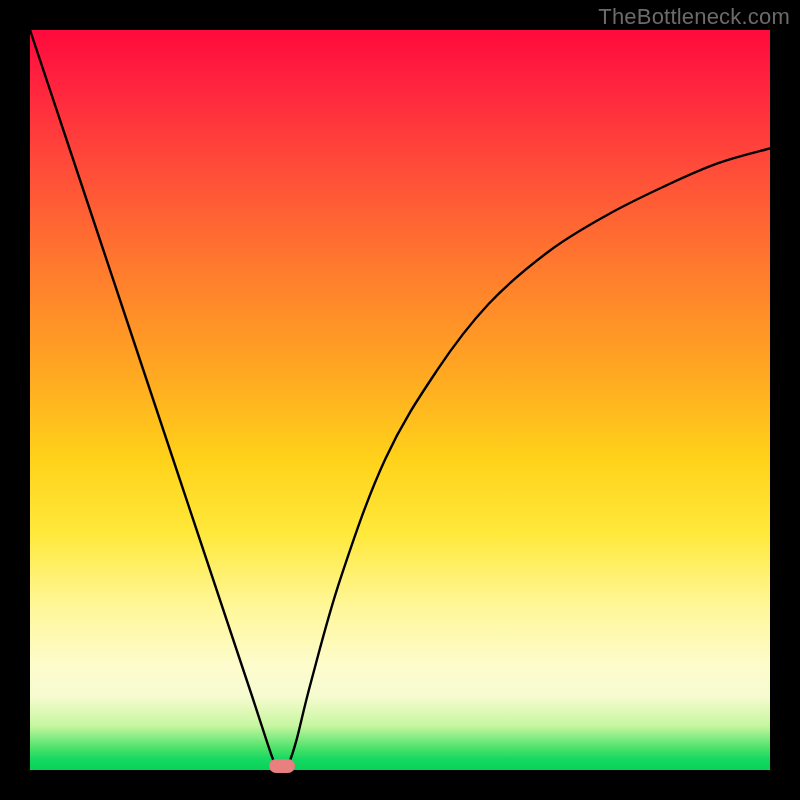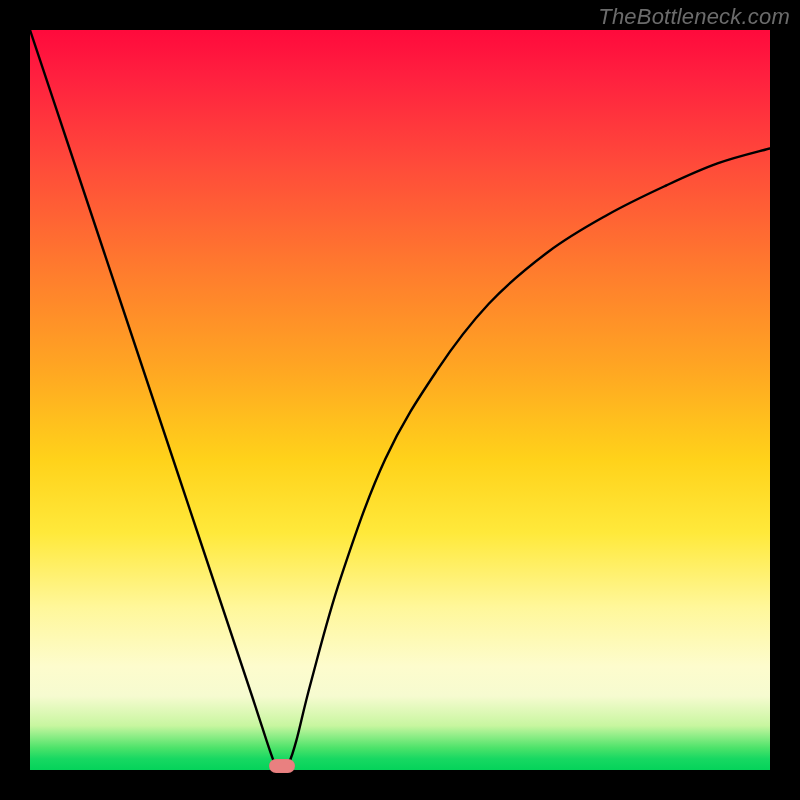--- a/index.html
+++ b/index.html
@@ -44,21 +44,20 @@
   }
   .watermark {
     position: absolute;
     top: 4px;
     right: 10px;
     color: #6b6b6b;
     font-size: 22px;
     letter-spacing: 0.2px;
     font-weight: 500;
     user-select: none;
-    font-style: italic;
   }
   svg.curve {
     position: absolute;
     left: 0;
     top: 0;
     width: 740px;
     height: 740px;
     pointer-events: none;
   }
   .marker {

